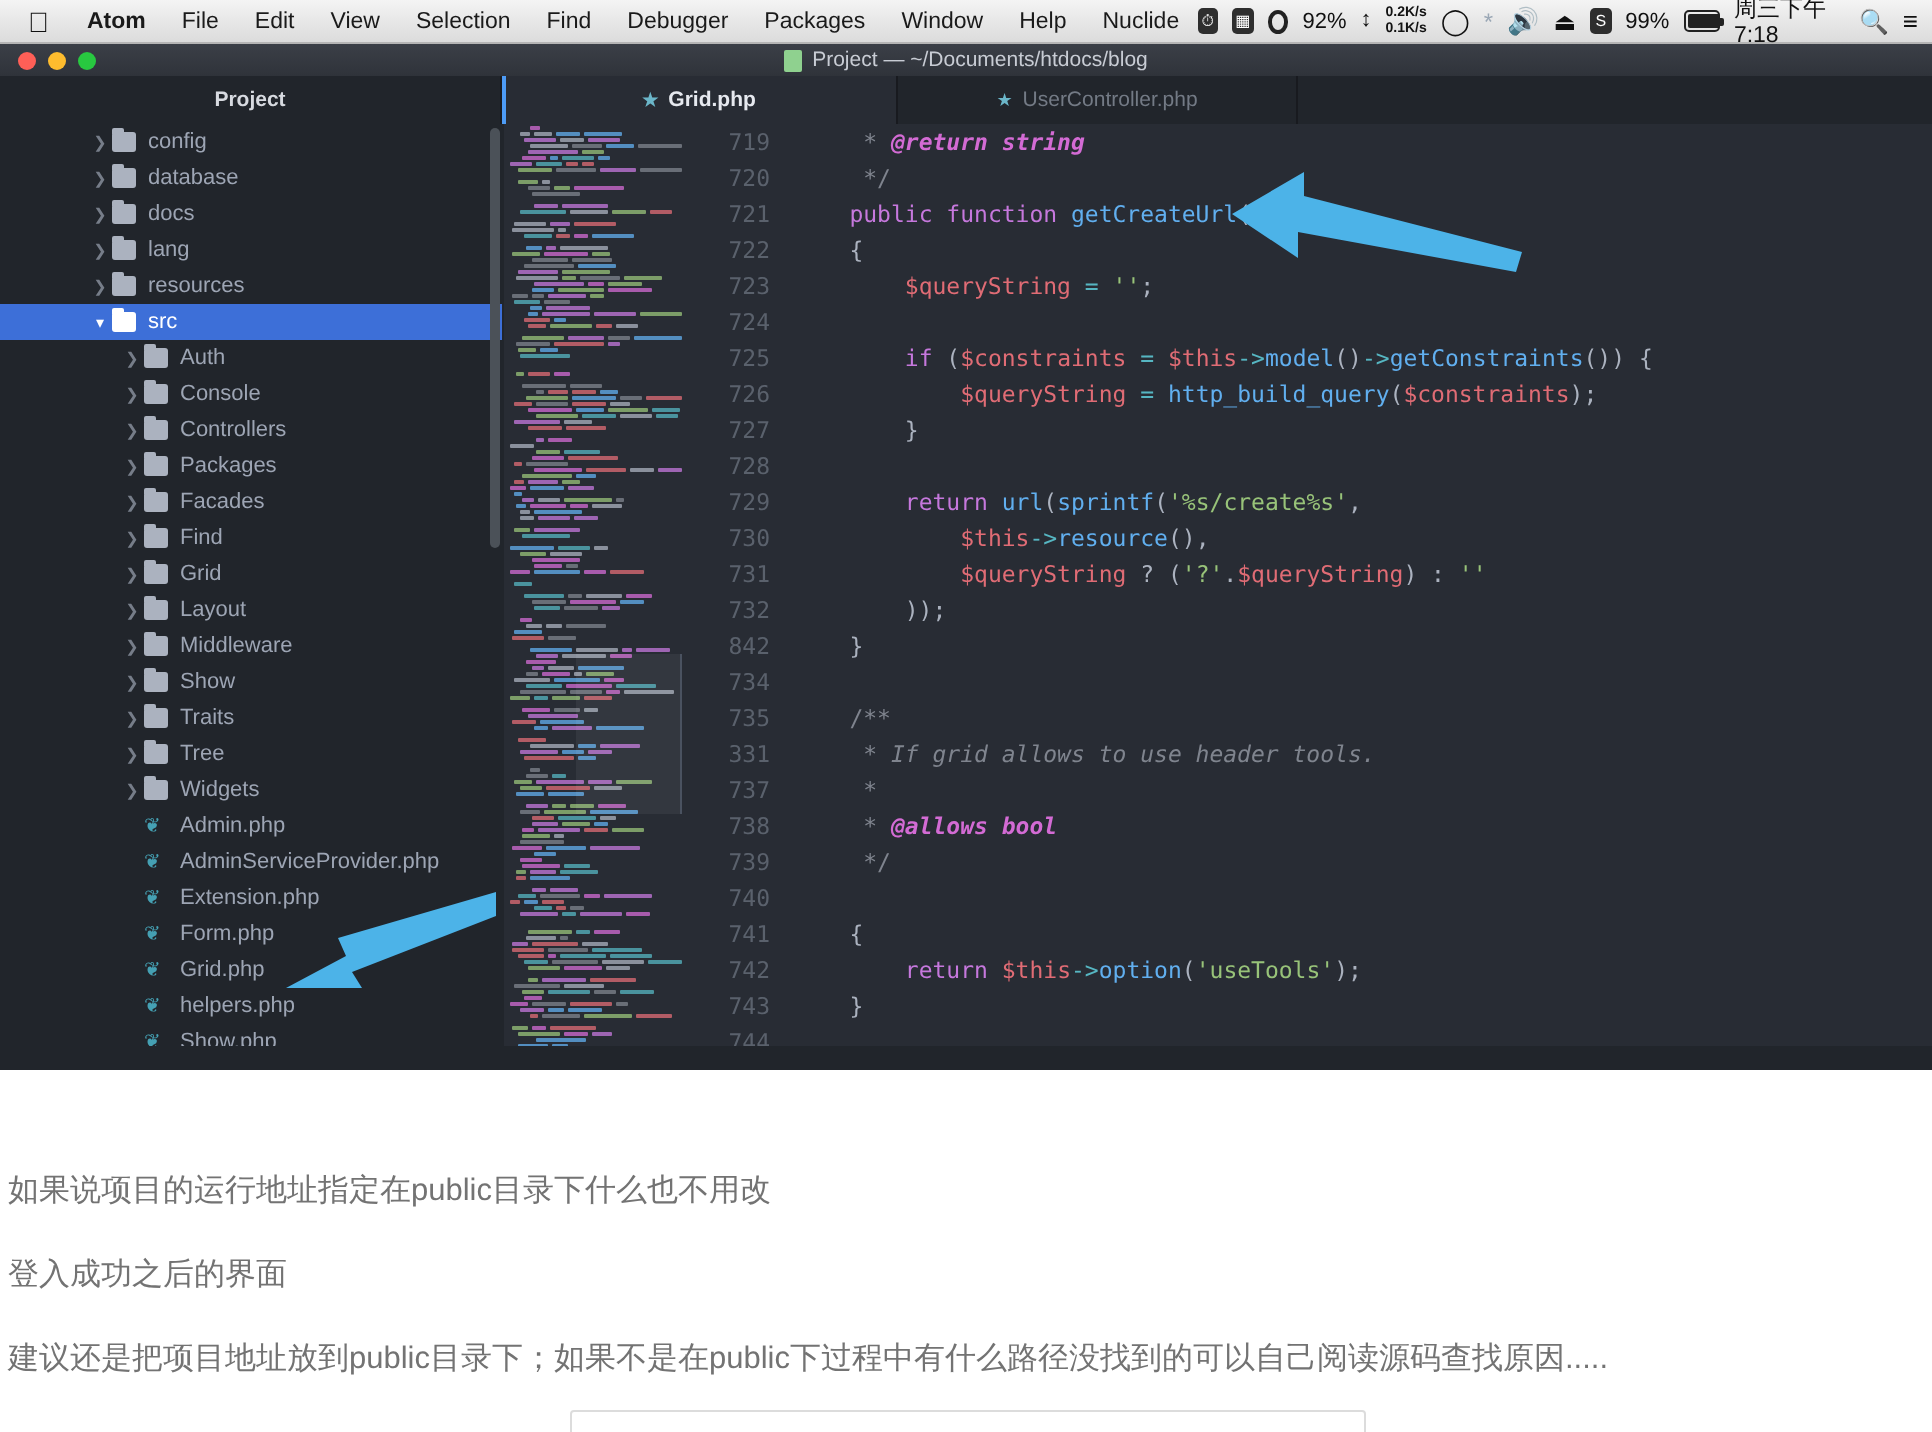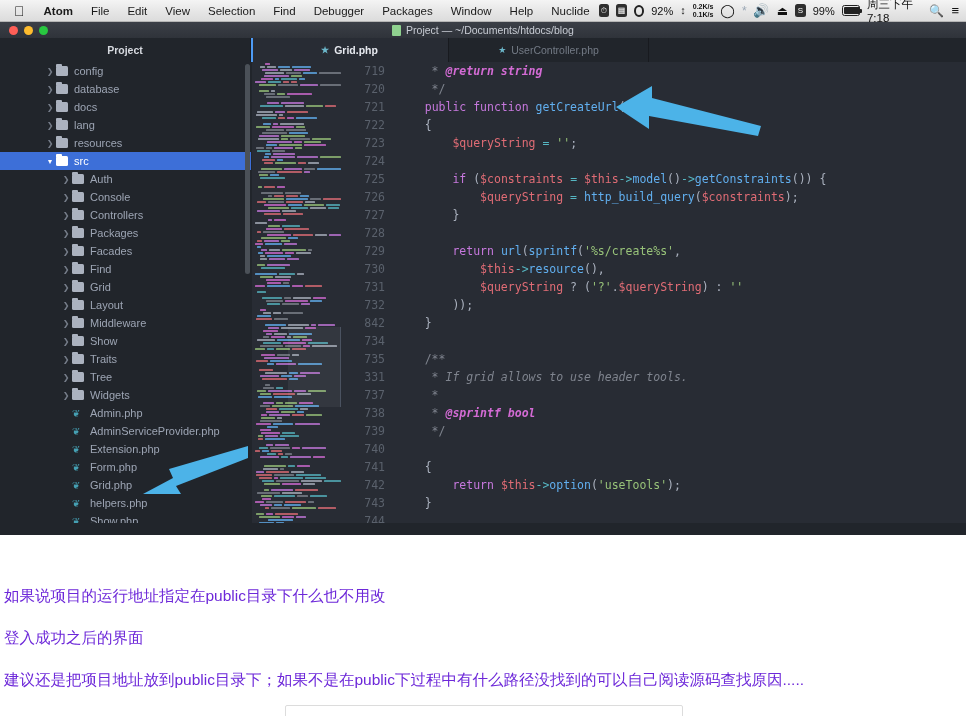--- a/index.html
+++ b/index.html
@@ -146,21 +146,21 @@
   
   .atom-bottom {
     position:absolute; left:0; bottom:0; width:966px; height:12px;
     background:#21252b; display:flex; align-items:center; overflow:hidden;
   }
 
   
   .article {
     position: absolute; left: 0; top: 535px; width: 966px; height: 127px;
     background: #fff; padding: 40px 0 0 4px;
-    color: #6d28d9; font-size: 15.5px; line-height: 42px;
+    color: #737373; font-size: 15.5px; line-height: 42px;
   }
   .para { white-space: nowrap; }
   .bottom-box {
     position: absolute; left: 285px; top: 705px; width: 398px; height: 40px;
     border: 1px solid #dcdcdc; border-radius: 2px; background:#fff;
   }
 </style>
 </head>
 <body>
 
@@ -1028,21 +1028,21 @@
         <div class="code-line"><span class="gutter">728</span><span class="code-text"></span></div>
         <div class="code-line"><span class="gutter">729</span><span class="code-text"><span class="t-punc">        </span><span class="t-kw">return</span><span class="t-punc"> </span><span class="t-fn">url</span><span class="t-punc">(</span><span class="t-fn">sprintf</span><span class="t-punc">(</span><span class="t-str">'%s/create%s'</span><span class="t-punc">,</span></span></div>
         <div class="code-line"><span class="gutter">730</span><span class="code-text"><span class="t-punc">            </span><span class="t-this">$this</span><span class="t-op">-&gt;</span><span class="t-fn">resource</span><span class="t-punc">(),</span></span></div>
         <div class="code-line"><span class="gutter">731</span><span class="code-text"><span class="t-punc">            </span><span class="t-var">$queryString</span><span class="t-punc"> ? (</span><span class="t-str">'?'</span><span class="t-punc">.</span><span class="t-var">$queryString</span><span class="t-punc">) : </span><span class="t-str">''</span></span></div>
         <div class="code-line"><span class="gutter">732</span><span class="code-text"><span class="t-punc">        ));</span></span></div>
         <div class="code-line"><span class="gutter">842</span><span class="code-text"><span class="t-punc">    }</span></span></div>
         <div class="code-line"><span class="gutter">734</span><span class="code-text"></span></div>
         <div class="code-line"><span class="gutter">735</span><span class="code-text"><span class="t-cmtdoc">    /**</span></span></div>
         <div class="code-line"><span class="gutter">331</span><span class="code-text"><span class="t-cmtdoc">     * </span><span class="t-cmt">If grid allows to use header tools.</span></span></div>
         <div class="code-line"><span class="gutter">737</span><span class="code-text"><span class="t-cmtdoc">     *</span></span></div>
-        <div class="code-line"><span class="gutter">738</span><span class="code-text"><span class="t-cmtdoc">     * </span><span class="t-tag">@sprintf bool</span></span></div>
+        <div class="code-line"><span class="gutter">738</span><span class="code-text"><span class="t-cmtdoc">     * </span><span class="t-tag">@allows bool</span></span></div>
         <div class="code-line"><span class="gutter">739</span><span class="code-text"><span class="t-cmtdoc">     */</span></span></div>
         <div class="code-line"><span class="gutter">740</span></div>
         <div class="code-line"><span class="gutter">741</span><span class="code-text"><span class="t-punc">    {</span></span></div>
         <div class="code-line"><span class="gutter">742</span><span class="code-text"><span class="t-punc">        </span><span class="t-kw">return</span><span class="t-punc"> </span><span class="t-this">$this</span><span class="t-op">-&gt;</span><span class="t-fn">option</span><span class="t-punc">(</span><span class="t-str">'useTools'</span><span class="t-punc">);</span></span></div>
         <div class="code-line"><span class="gutter">743</span><span class="code-text"><span class="t-punc">    }</span></span></div>
         <div class="code-line"><span class="gutter">744</span><span class="code-text"></span></div>
         <div class="code-line"><span class="gutter">745</span><span class="code-text"><span class="t-cmtdoc">    /**</span></span></div>
       <svg class="arrow-svg" style="left:275px; top:22px; width:145px; height:55px;" viewBox="0 0 145 55">
         <polygon points="0,23 36,2 36,14 145,42 142,52 33,32 33,45" fill="#4cb3e8"></polygon>
       </svg>

